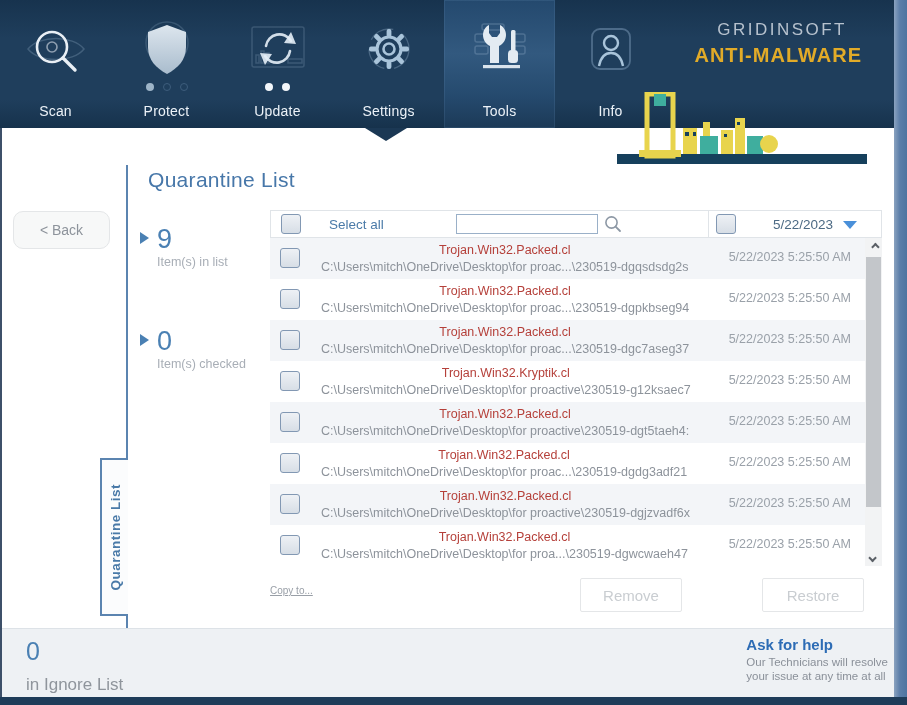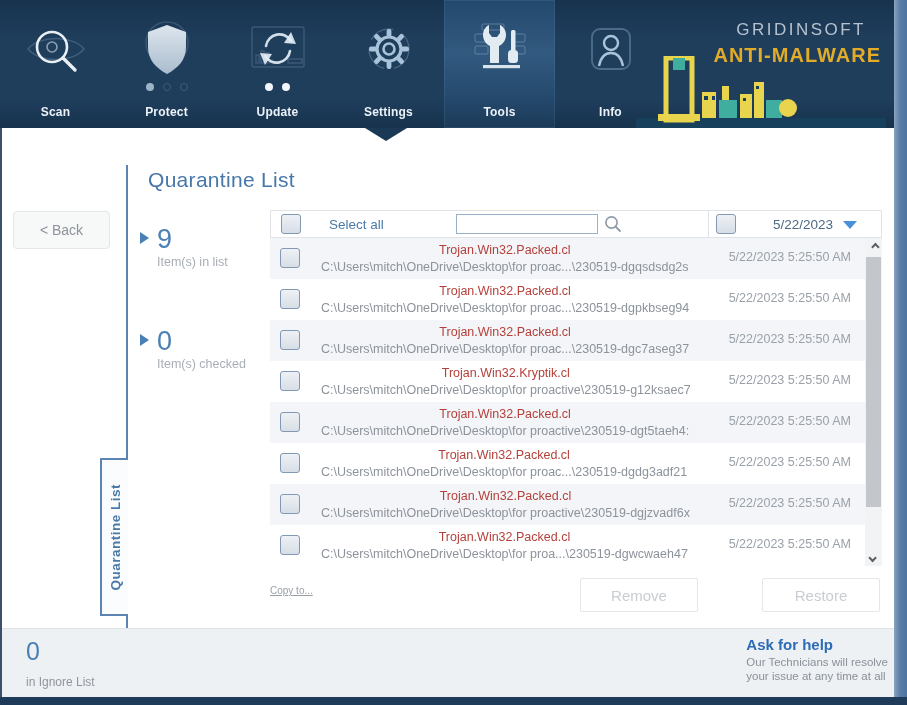--- a/index.html
+++ b/index.html
@@ -18,36 +18,36 @@
     background:linear-gradient(180deg,#17334e 0%,#1f3e5c 30%,#1f3e5c 78%,#16324c 100%); z-index:10; }
   .nav-items { position:absolute; left:0; top:0; height:128px; display:flex; }
   .nav-item { position:relative; width:111px; height:128px; display:flex; flex-direction:column;
     align-items:center; justify-content:flex-start; cursor:pointer; }
   .nav-item .ic { margin-top:14px; height:70px; display:flex; align-items:center; justify-content:center; }
   .nav-item .dots { height:10px; display:flex; gap:9px; align-items:center; justify-content:center; margin-top:-2px; }
   .dot { width:8px; height:8px; border-radius:50%; }
   .dot.on { background:#9db4c8; }
   .dot.off { background:transparent; border:1.5px solid #3d5d7c; }
   .dot.lit { background:#f2f6fa; }
-  .nav-item .lbl { margin-top:auto; margin-bottom:9px; color:#ecf2f8; font-size:12px; font-weight:700; letter-spacing:.2px; }
+  .nav-item .lbl { margin-top:auto; margin-bottom:9px; color:#ecf2f8; font-size:14px; font-weight:400; letter-spacing:.2px; }
   .nav-item.active { background:linear-gradient(180deg,#24496e 0%,#32597f 42%,#254a6e 75%,#1c3a57 100%);
     box-shadow:inset 0 0 0 1px rgba(120,160,200,.15); }
   .nav-notch { position:absolute; left:365px; top:128px; width:0; height:0;
     border-left:21px solid transparent; border-right:21px solid transparent; border-top:13px solid #1b3854; z-index:12; }
 
-  .brand { position:absolute; right:0; top:0; width:240px; height:128px; }
+  .brand { position:absolute; right:19px; top:0; width:240px; height:164px; }
   .brand .l1 { position:absolute; right:28px; top:20px; color:#b7c2ce; font-size:17px; letter-spacing:2.5px; }
   .brand .l2 { position:absolute; right:13px; top:44px; color:#e2ab28; font-size:20px; font-weight:700; letter-spacing:1px; }
   .skyline { position:absolute; left:-18px; bottom:0; }
 
   
   .content { position:absolute; left:0; top:128px; width:894px; height:500px; background:#fff; }
 
   .back-btn { position:absolute; left:13px; top:83px; width:97px; height:38px; background:#f7f8f8;
-    border:1px solid #e4e6e8; border-radius:4px; color:#8d939b; font-size:14px; cursor:pointer;
+    border:1px solid #e4e6e8; border-radius:10px; color:#8d939b; font-size:14px; cursor:pointer;
     display:flex; align-items:center; justify-content:center; }
 
   .vline { position:absolute; left:126px; top:37px; width:2px; height:463px; background:#5b84b0; }
   .side-tab { position:absolute; left:100px; top:330px; width:28px; height:158px; background:#fbfcfd;
     border:2px solid #5b84b0; border-right:none; cursor:pointer; display:flex; align-items:center; justify-content:center; }
   .side-tab span { writing-mode:vertical-rl; transform:rotate(180deg); color:#4a7aa8; font-size:13.5px; font-weight:700; letter-spacing:.5px; }
 
   .panel-title { position:absolute; left:148px; top:40px; color:#4777a9; font-size:21px; font-weight:400; letter-spacing:.3px; }
 
   .stat-arrow { width:0; height:0; border-top:6px solid transparent; border-bottom:6px solid transparent;
@@ -87,28 +87,28 @@
   .sbar { position:absolute; right:0; top:0; width:17px; height:328px; background:#f2f3f4; }
   .sbtn { position:absolute; left:0; width:17px; height:17px; display:flex; align-items:center; justify-content:center; cursor:pointer; }
   .sbtn.up { top:0; } .sbtn.down { bottom:0; }
   .chev { width:6px; height:6px; border-top:2px solid #5a5f66; border-right:2px solid #5a5f66; }
   .chev.u { transform:rotate(-45deg) translate(1px,1px); }
   .chev.d { transform:rotate(135deg) translate(1px,1px); }
   .sthumb { position:absolute; left:1px; top:19px; width:15px; height:250px; background:#c3c6ca; cursor:pointer; }
 
   
   .copy-link { position:absolute; left:270px; top:457px; color:#999fa7; font-size:10px; text-decoration:underline; cursor:pointer; }
-  .act-btn { position:absolute; top:450px; width:118px; height:34px; background:#fff; border:1px solid #e4e6e8;
+  .act-btn { position:absolute; top:450px; width:102px; height:34px; background:#fff; border:1px solid #e4e6e8;
     border-radius:2px; color:#c9cdd1; font-size:15px; cursor:default; display:flex; align-items:center; justify-content:center; }
   .btn-remove { left:580px; } .btn-restore { left:762px; }
 
   
   .footer { position:absolute; left:0; top:628px; width:894px; height:69px; background:#eef1f4; border-top:1px solid #dde2e7; }
   .ig-num { position:absolute; left:26px; top:8px; color:#4a80b3; font-size:25px; }
-  .ig-lbl { position:absolute; left:26px; top:46px; color:#8f959c; font-size:12px; }
+  .ig-lbl { position:absolute; left:26px; top:46px; color:#8f959c; font-size:17px; }
   .help { position:absolute; right:6px; top:7px; display:flex; gap:8px; align-items:center; cursor:pointer; }
   .help-txt .ht { color:#2d6cb5; font-size:15px; font-weight:700; margin-bottom:2px; }
   .help-txt .hs { color:#8a9099; font-size:11.5px; line-height:14px; }
 </style>
 </head>
 <body>
 
 <div class="window">
 
   <div class="nav">

